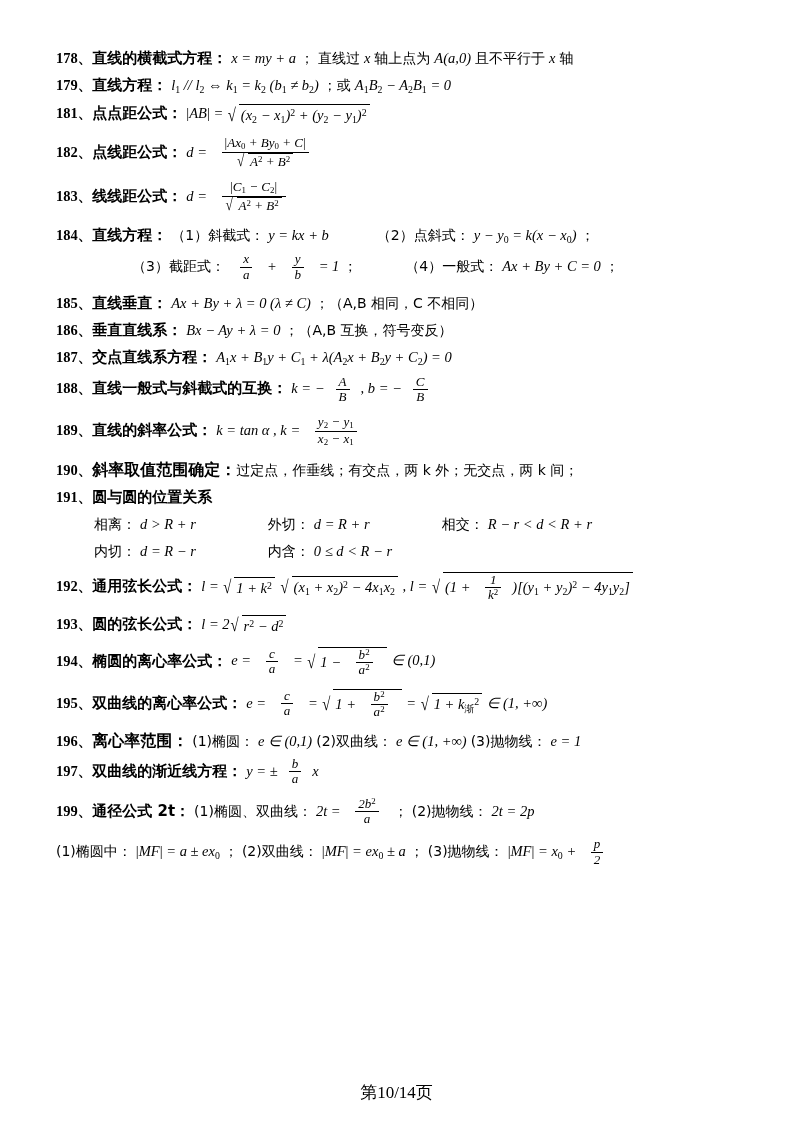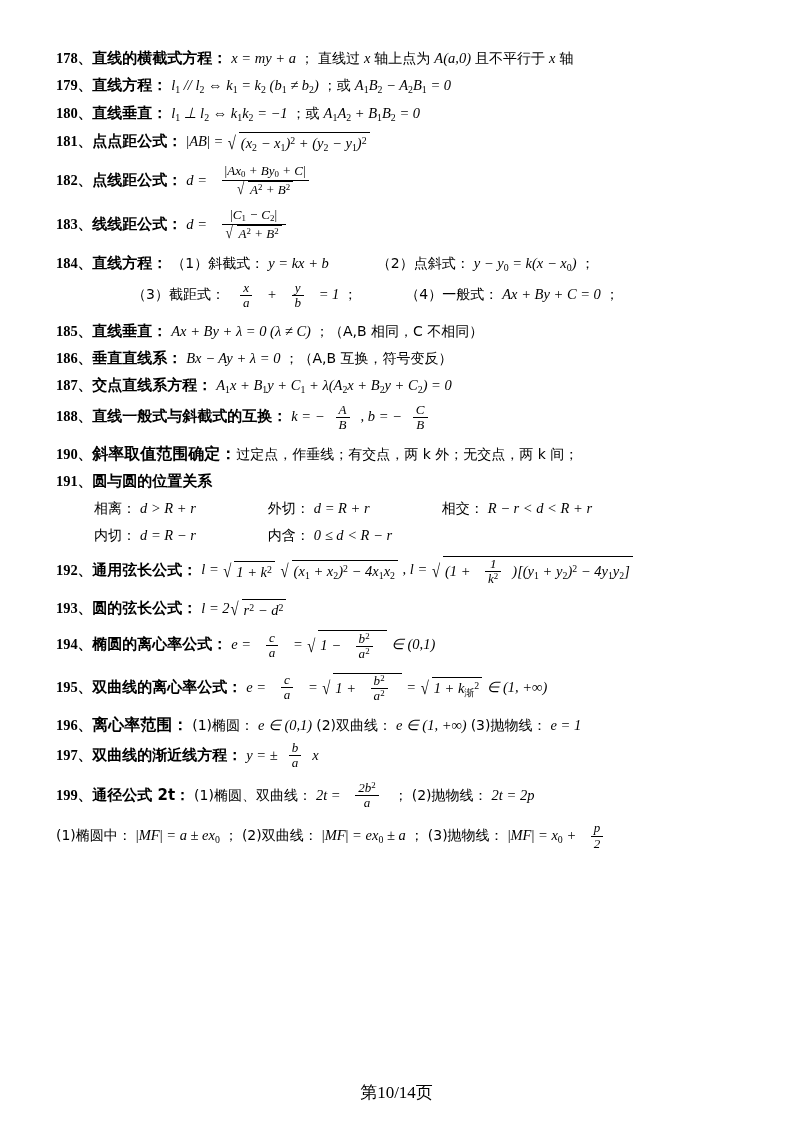--- a/index.html
+++ b/index.html
@@ -126,26 +126,20 @@
     <span class="txt">轴</span>
   </div>
 
   <div class="line">
     <span class="num">179、</span><span class="lbl">直线方程：</span>
     <span class="math">l<sub>1</sub> // l<sub>2</sub> ⇔ k<sub>1</sub> = k<sub>2</sub> (b<sub>1</sub> ≠ b<sub>2</sub>)</span>
     <span class="txt">；或</span>
     <span class="math">A<sub>1</sub>B<sub>2</sub> − A<sub>2</sub>B<sub>1</sub> = 0</span>
   </div>
 
-  <div class="line">
-    <span class="num">180、</span><span class="lbl">直线垂直：</span>
-    <span class="math">l<sub>1</sub> ⊥ l<sub>2</sub> ⇔ k<sub>1</sub>k<sub>2</sub> = −1</span>
-    <span class="txt">；或</span>
-    <span class="math">A<sub>1</sub>A<sub>2</sub> + B<sub>1</sub>B<sub>2</sub> = 0</span>
-  </div>
 
   <div class="line tall">
     <span class="num">181、</span><span class="lbl">点点距公式：</span>
     <span class="math"><span class="abs">|</span>AB<span class="abs">|</span> =
       <span class="sqrt"><span class="rad">√</span><span class="body">(x<sub>2</sub> − x<sub>1</sub>)<sup>2</sup> + (y<sub>2</sub> − y<sub>1</sub>)<sup>2</sup></span></span>
     </span>
   </div>
 
   <div class="line tall">
     <span class="num">182、</span><span class="lbl">点线距公式：</span>
@@ -204,20 +198,26 @@
   <div class="line">
     <span class="num">187、</span><span class="lbl">交点直线系方程：</span>
     <span class="math">A<sub>1</sub>x + B<sub>1</sub>y + C<sub>1</sub> + λ(A<sub>2</sub>x + B<sub>2</sub>y + C<sub>2</sub>) = 0</span>
   </div>
 
   <div class="line tall">
     <span class="num">188、</span><span class="lbl">直线一般式与斜截式的互换：</span>
     <span class="math">k = −<span class="frac"><span class="n">A</span><span class="d">B</span></span>, b = −<span class="frac"><span class="n">C</span><span class="d">B</span></span></span>
   </div>
 
+  <div class="line tall">
+    <span class="num">189、</span><span class="lbl">直线的斜率公式：</span>
+    <span class="math">k = tan α , k =
+      <span class="frac"><span class="n">y<sub>2</sub> − y<sub>1</sub></span><span class="d">x<sub>2</sub> − x<sub>1</sub></span></span>
+    </span>
+  </div>
 
   <div class="line">
     <span class="num">190、</span><span class="lbl-sm">斜率取值范围确定：</span><span class="txt">过定点，作垂线；有交点，两 k 外；无交点，两 k 间；</span>
   </div>
 
   <div class="line">
     <span class="num">191、</span><span class="lbl">圆与圆的位置关系</span>
   </div>
   <div class="line">
     <span class="indent1"></span>

